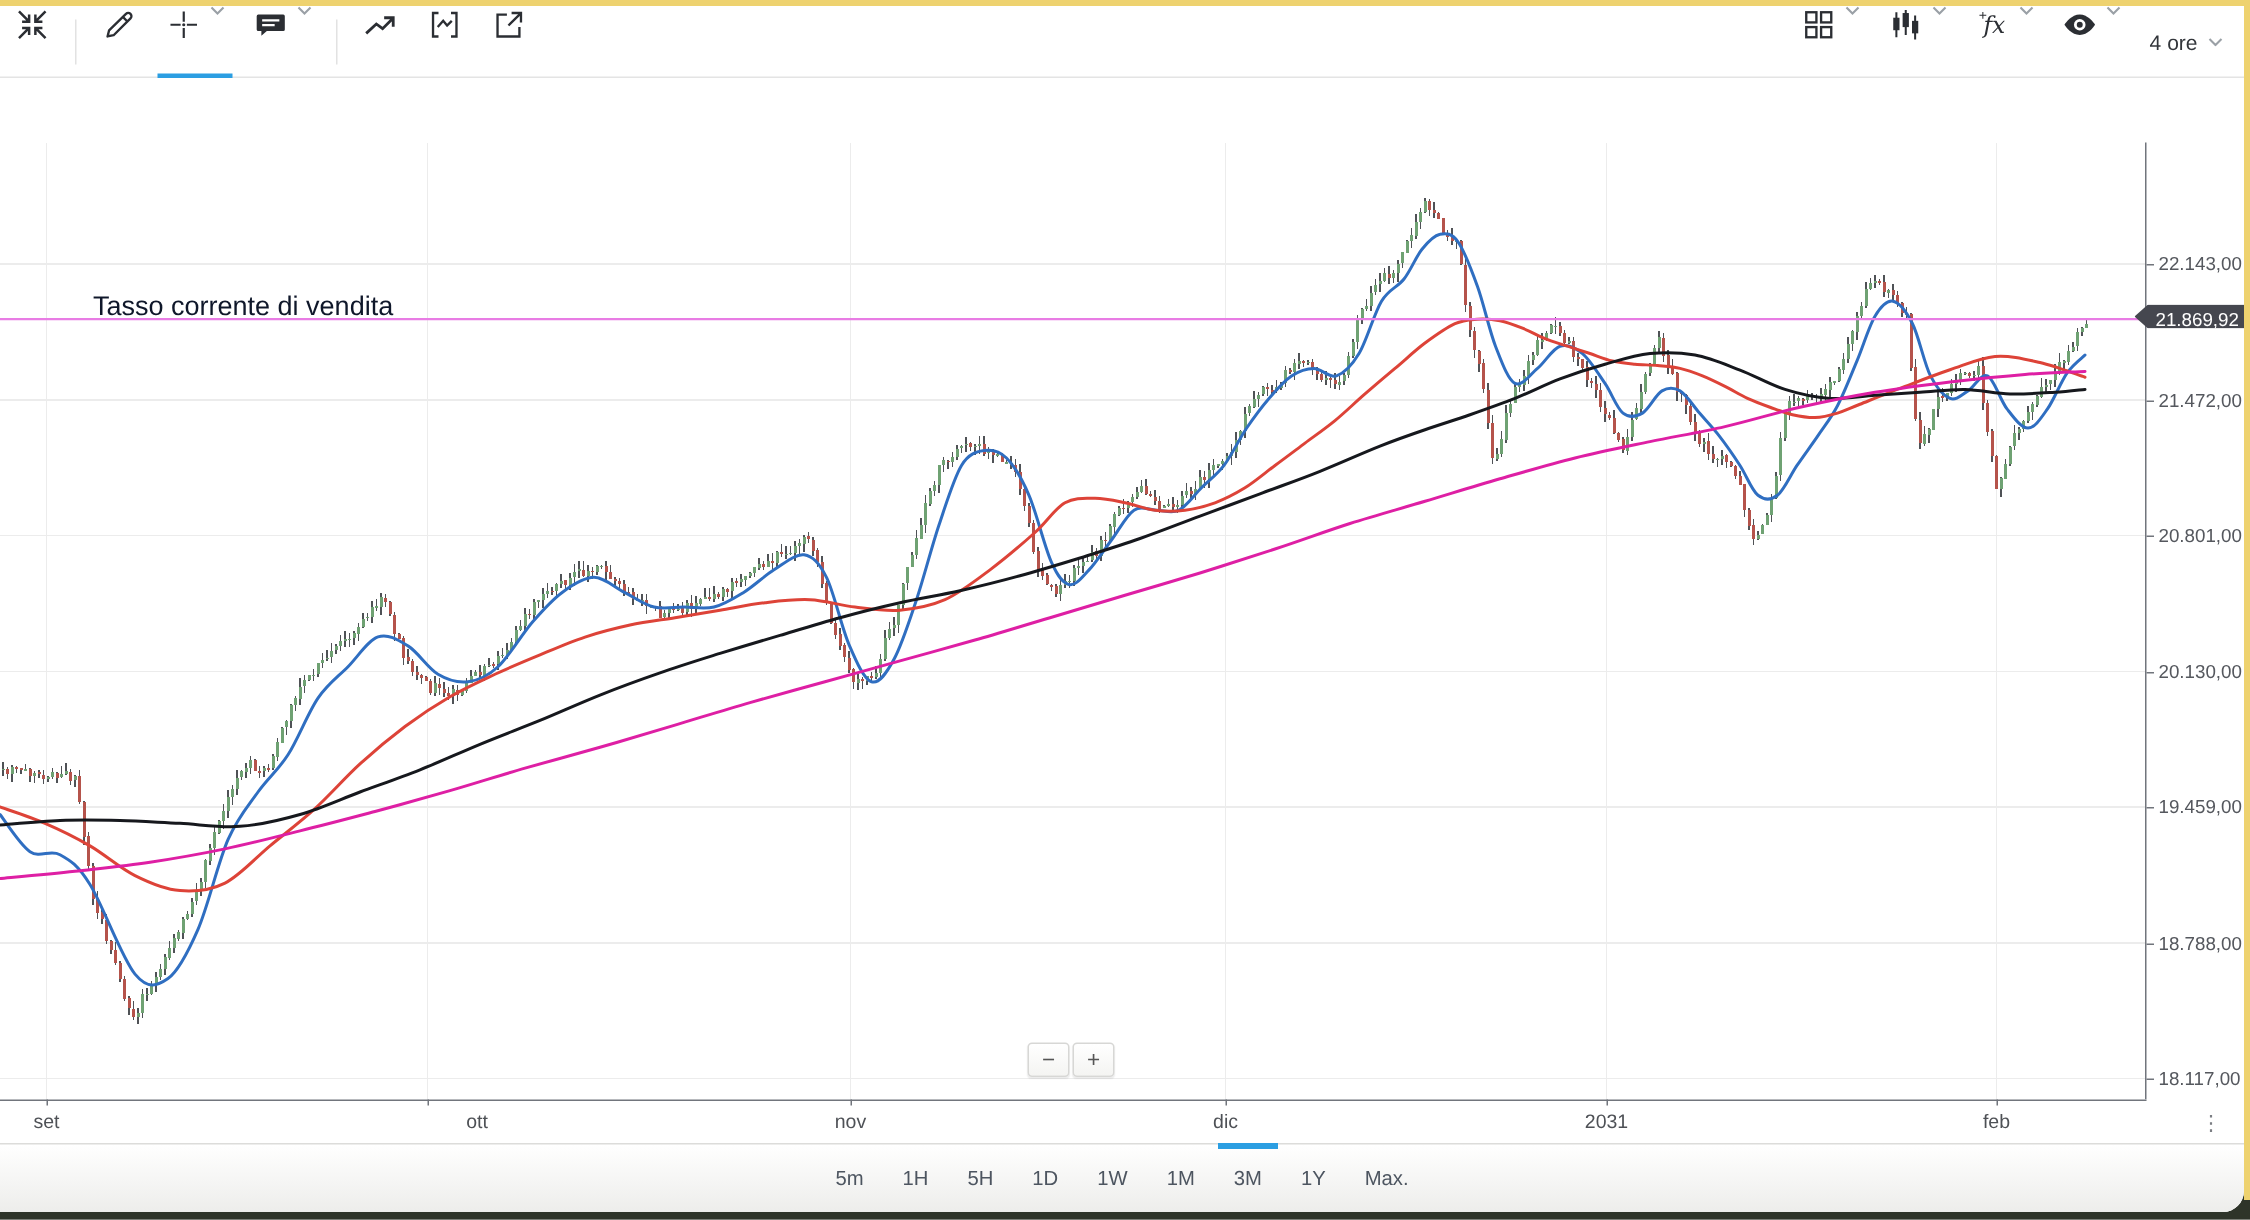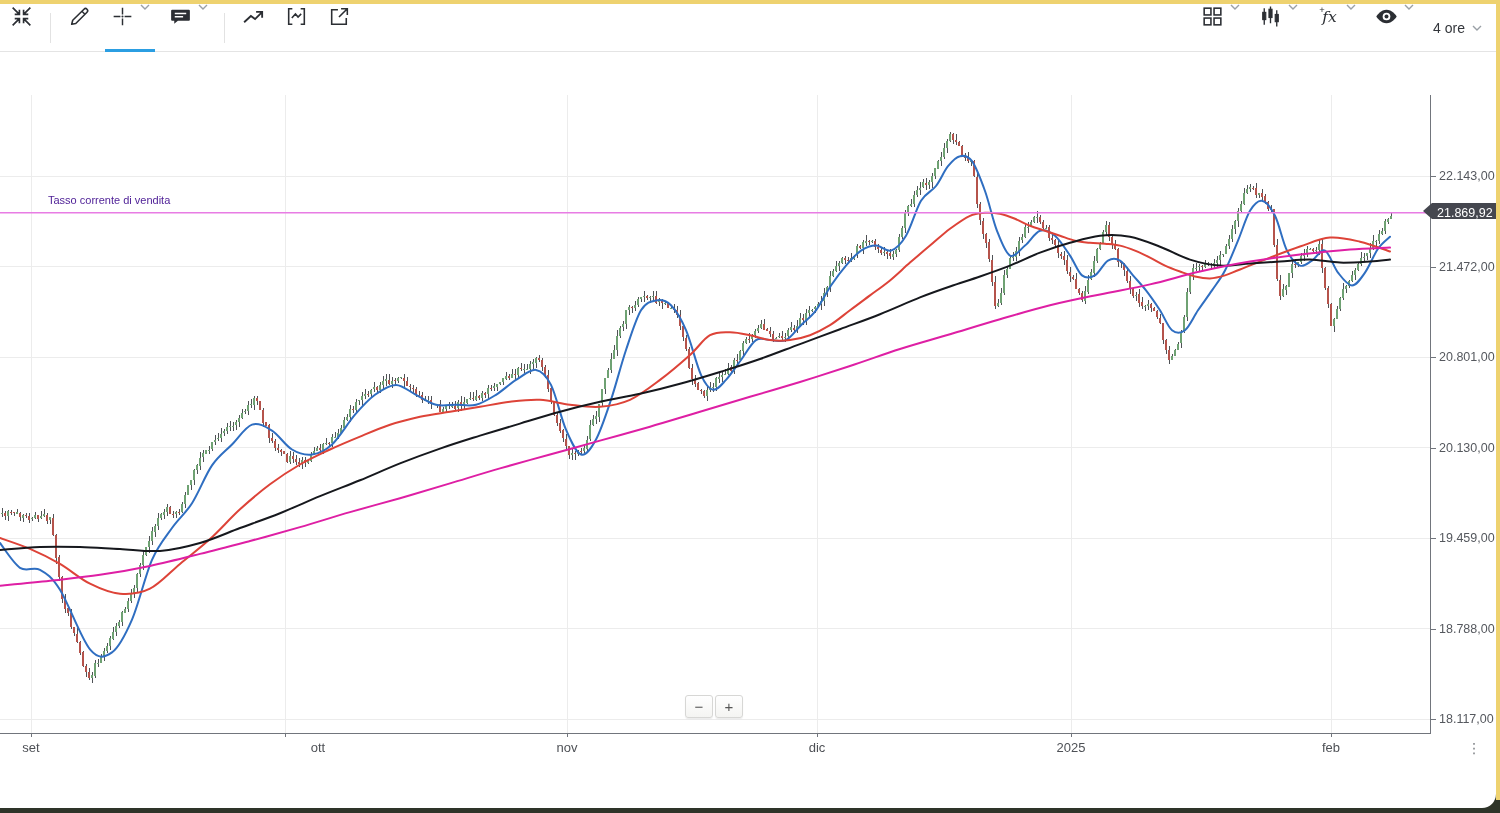--- a/index.html
+++ b/index.html
@@ -35,21 +35,21 @@
                   background-image:radial-gradient(#fff .6px, rgba(0,0,0,0) .7px); background-size:3.2px 2.4px; background-position:.8px .6px; }
   .flag .flag-badge { position:absolute; left:50%; bottom:-2px; transform:translateX(-50%); background:#151515; color:#fff;
                  font-size:7px; font-weight:bold; line-height:1; padding:1.5px 5px 2px; border-radius:4px; letter-spacing:.4px; }
   .sym-text { margin-left:12px; }
   .sym-title { font-size:16px; font-weight:bold; color:#121212; line-height:1.15; }
   .sym-change { font-size:13px; color:#2c2c2c; margin-top:2px; }
 
   
   .chart-wrap { position:absolute; top:91px; left:0; width:1430px; height:638px; background:#fff; cursor:crosshair; }
   .chart-wrap svg { position:absolute; inset:0; }
-  .sell-label { position:absolute; left:48px; top:99px; font-size:11px; color:#4c1d95; pointer-events:none; }
+  .sell-label { position:absolute; left:62px; top:99px; font-size:18px; color:#0f172a; pointer-events:none; }
   .zoom-controls { position:absolute; left:685px; top:600px; display:flex; gap:2px; }
   .zoom-btn { width:28px; height:23px; background:linear-gradient(#fff,#f4f4f2); border:1px solid #d7d7d5; border-radius:3px;
               font-size:15px; color:#555; cursor:pointer; line-height:1; box-shadow:0 1px 1px rgba(0,0,0,.08); font-family:inherit; }
 
   
   .price-axis { position:absolute; top:91px; left:1430px; width:66px; height:638px; background:#fff;
                 border-left:1px solid #71757c; cursor:ns-resize;padding-left:11px; }
   .p-tick { position:absolute; left:0; width:5px; height:1px; background:#71757c; }
   .p-label { position:absolute; left:8px; font-size:12.5px; color:#55585e; white-space:nowrap; transform:translateY(-50%); }
   .price-badge { position:absolute; left:-8px; width:76px; height:16px; background:#45474f; color:#fff; font-size:12.5px;
@@ -1170,20 +1170,31 @@
       <button class="more-menu">⋮</button>
     <div class="t-tick" style="left: 31px;"></div>
         <div class="t-label" style="left: 31px;">set</div>
         <div class="t-tick" style="left: 285px;"></div>
         <div class="t-label" style="left: 285px; margin-left: 33px;">ott</div>
         <div class="t-tick" style="left: 567px;"></div>
         <div class="t-label" style="left: 567px;">nov</div>
         <div class="t-tick" style="left: 817px;"></div>
         <div class="t-label" style="left: 817px;">dic</div>
         <div class="t-tick" style="left: 1071px;"></div>
-        <div class="t-label" style="left: 1071px;">2025</div>
+        <div class="t-label" style="left: 1071px;">2031</div>
         <div class="t-tick" style="left: 1331px;"></div>
         <div class="t-label" style="left: 1331px;">feb</div>
       </div>
 
+    <div class="bottom-bar" id="tf-bar">
+        <button class="tf-btn">5m</button>
+        <button class="tf-btn">1H</button>
+        <button class="tf-btn">5H</button>
+        <button class="tf-btn">1D</button>
+        <button class="tf-btn">1W</button>
+        <button class="tf-btn">1M</button>
+        <button class="tf-btn active">3M</button>
+        <button class="tf-btn">1Y</button>
+        <button class="tf-btn">Max.</button>
+      </div>
 
   </div>
 </div>
 
 </body></html>

